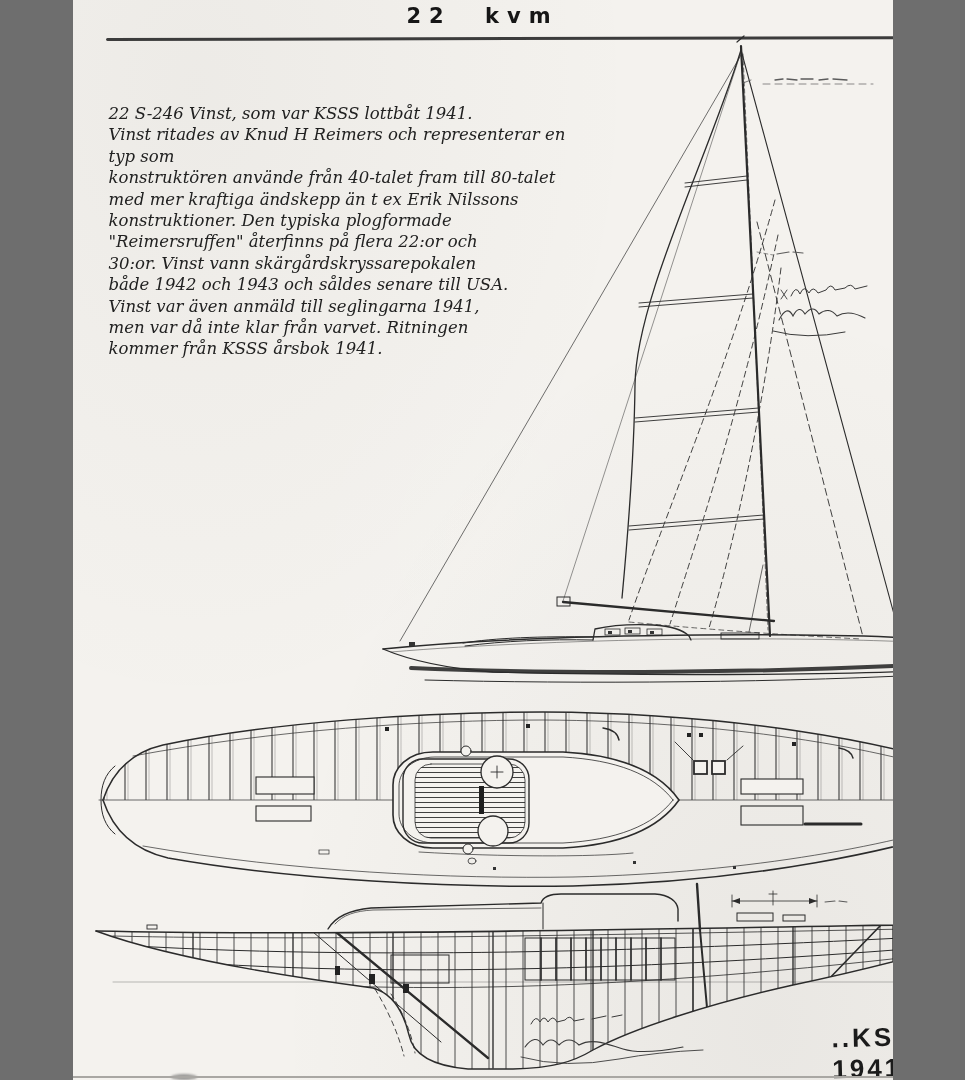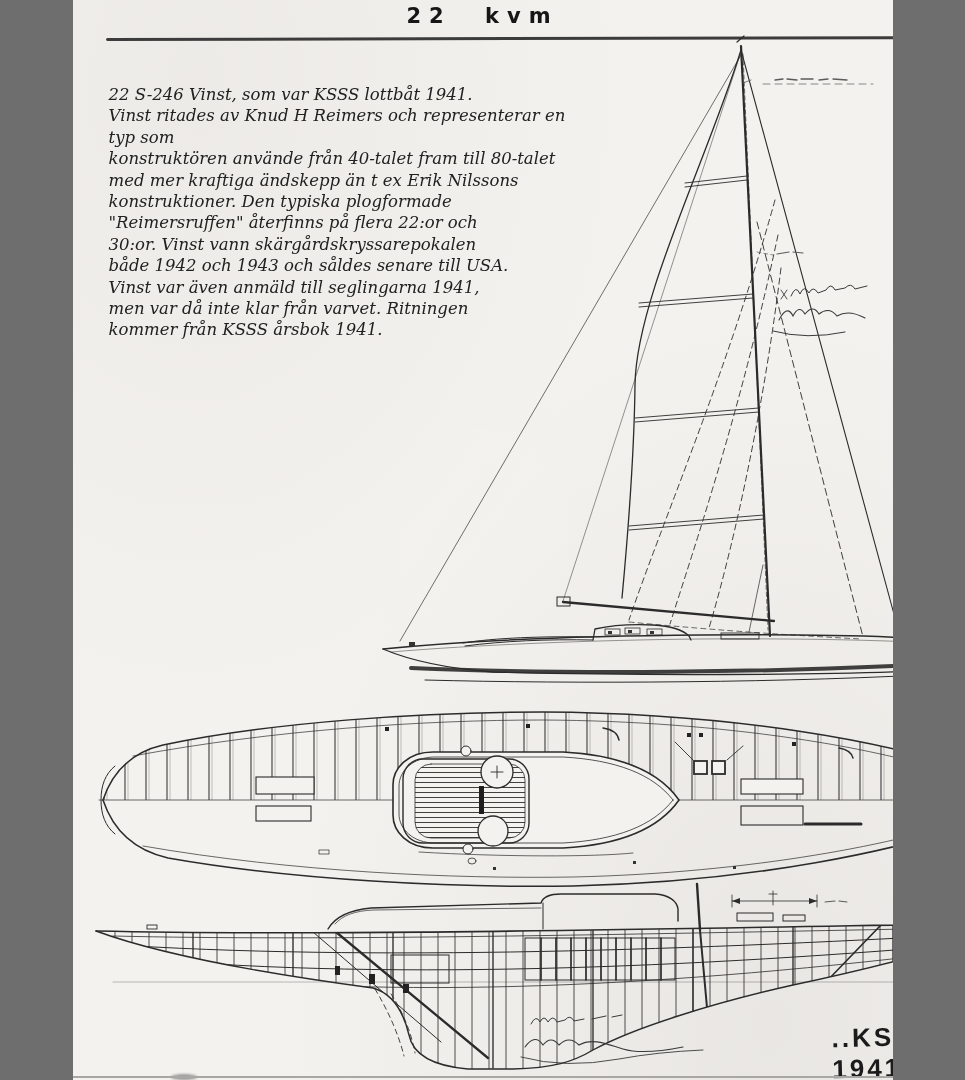--- a/index.html
+++ b/index.html
@@ -21,21 +21,21 @@
     font-size:21px;letter-spacing:8px;word-spacing:18px;color:#161616;
   }
   .rule-top{
     position:absolute;top:37px;left:33px;width:916px;height:3px;
     background:#3c3c3c;transform:rotate(-0.12deg);border-radius:2px;
   }
   .rule-bottom{
     position:absolute;top:1076px;left:0;width:965px;height:2px;background:#a9a7a3;
   }
   .intro{
-    position:absolute;top:84px;left:36px;width:478px;
+    position:absolute;top:103px;left:36px;width:478px;
     font-style:italic;font-size:16.5px;line-height:21.4px;
     white-space:pre-line;color:#212121;
   }
   .drawing-svg{position:absolute;left:0;top:0;width:965px;height:1080px;}
   .ksss-label{
     position:absolute;left:757px;top:1022px;
     font-family:"Liberation Sans", sans-serif;font-weight:700;
     font-size:26px;letter-spacing:3px;color:#1b1b1b;
     border-bottom:3px solid #1b1b1b;padding:0 8px 3px 2px;
     transform:rotate(-1.3deg);

